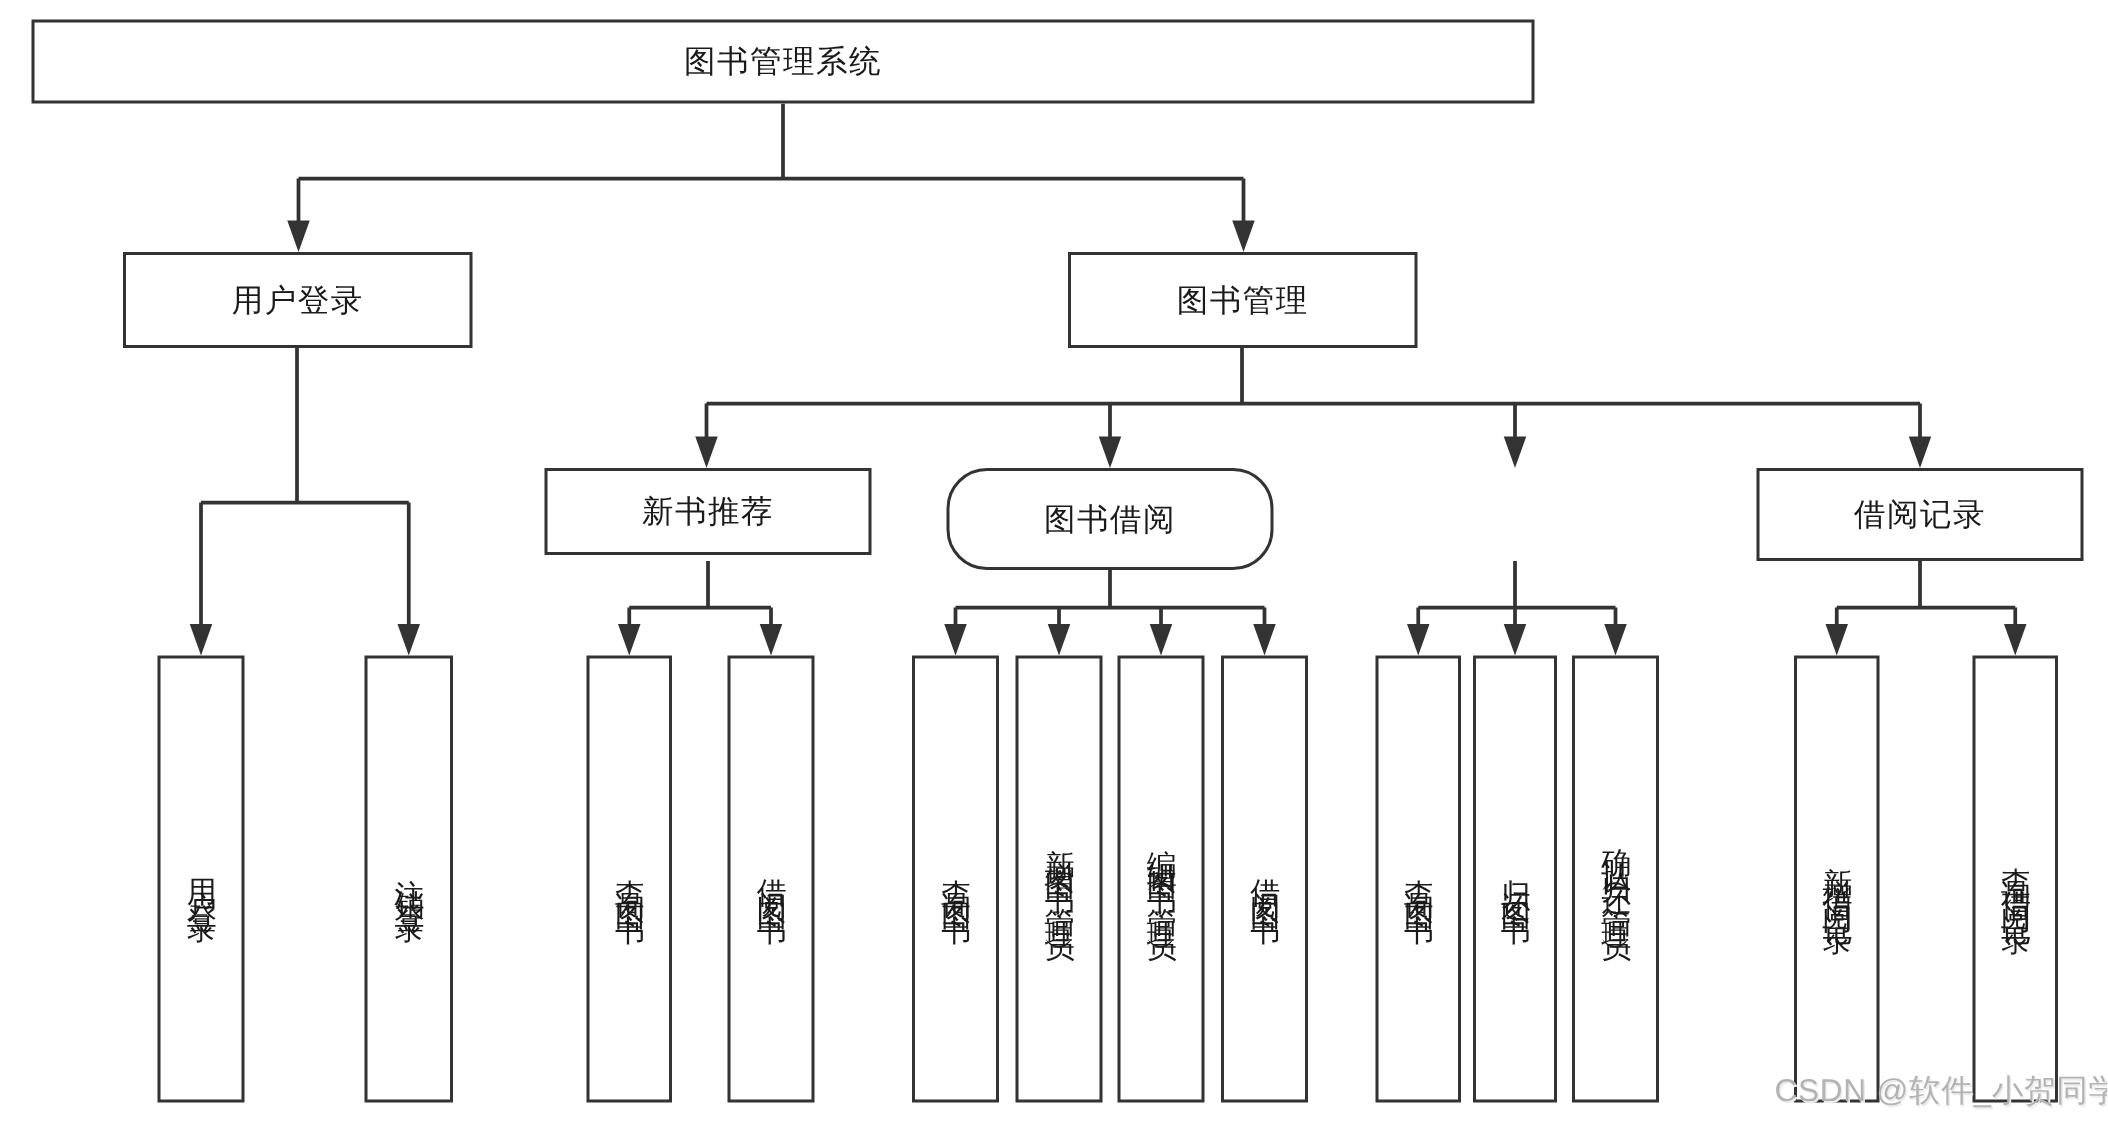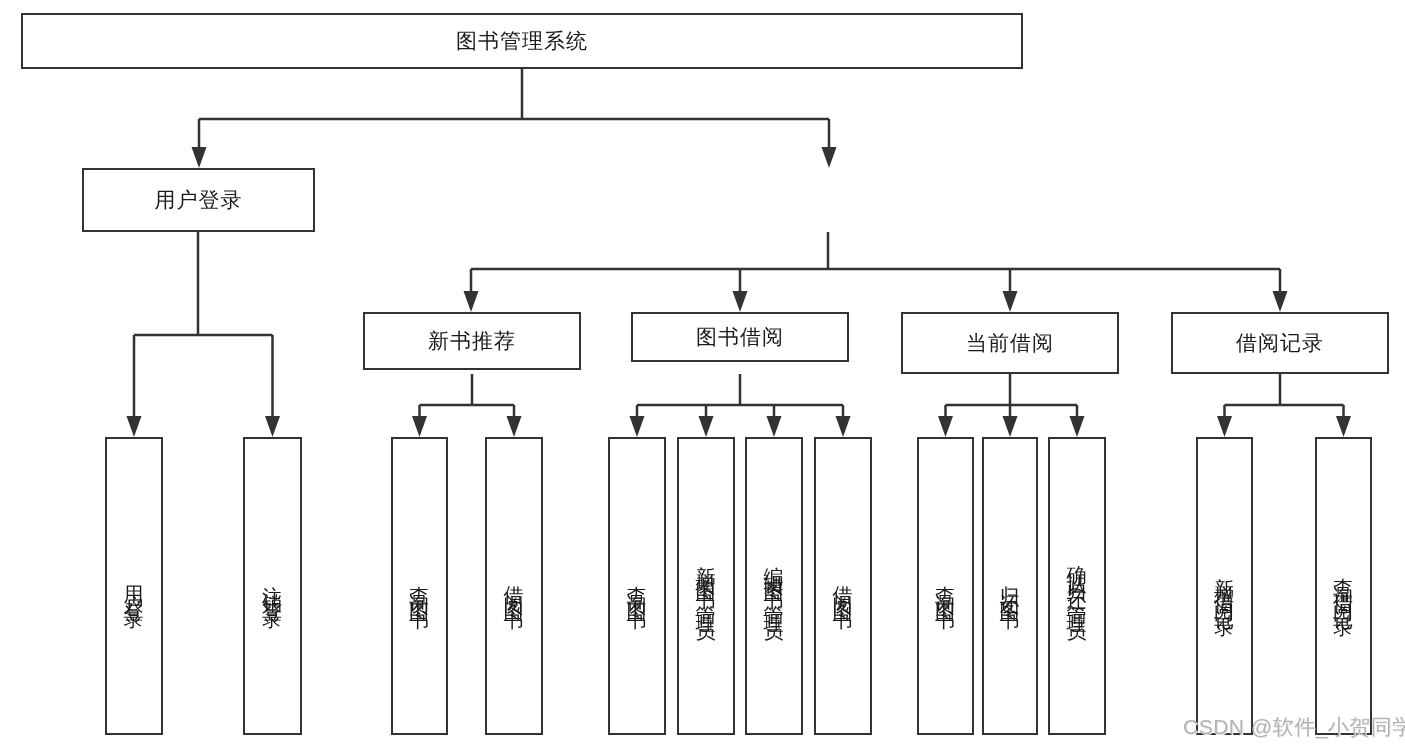--- a/index.html
+++ b/index.html
@@ -86,29 +86,29 @@
     </g>
   </svg>
 
   <div class="node h-node" style="left:21px; top:13px; width:1002px; height:56px;text-align:center;">
     <span>图书管理系统</span>
   </div>
 
   <div class="node h-node" style="left:82px; top:168px; width:233px; height:64px;">
     <span>用户登录</span>
   </div>
+  <div class="node h-node" style="left:712px; top:168px; width:233px; height:64px;">
+    <span>图书管理</span>
+  </div>
 
   <div class="node h-node" style="left:363px; top:312px; width:218px; height:58px;">
     <span>新书推荐</span>
   </div>
-  <div class="node h-node" style="left:631px; top:312px; width:218px; height:50px;">
+  <div class="node h-node" style="left:631px; top:312px; width:218px; height:68px;border-radius:27px;">
     <span>图书借阅</span>
-  </div>
-  <div class="node h-node" style="left:901px; top:312px; width:218px; height:62px;">
-    <span>当前借阅</span>
   </div>
   <div class="node h-node" style="left:1171px; top:312px; width:218px; height:62px;">
     <span>借阅记录</span>
   </div>
 
   <div class="node v-node" style="left:105px; top:437px; width:58px; height:298px;">
     <span>用户登录</span>
   </div>
   <div class="node v-node" style="left:243px; top:437px; width:59px; height:298px;">
     <span>注销登录</span>

